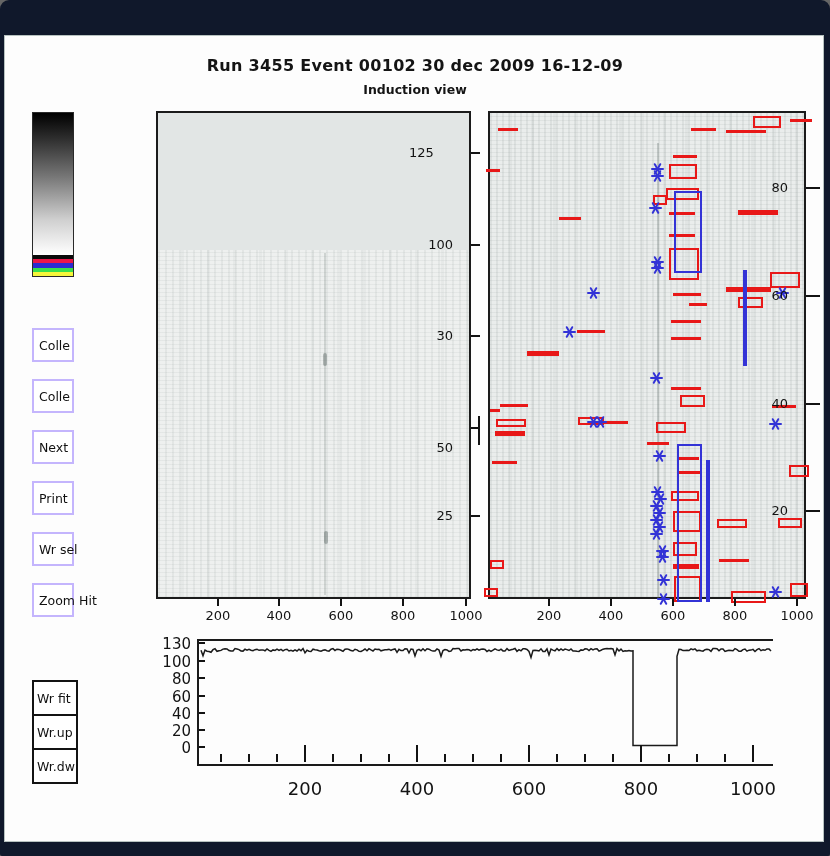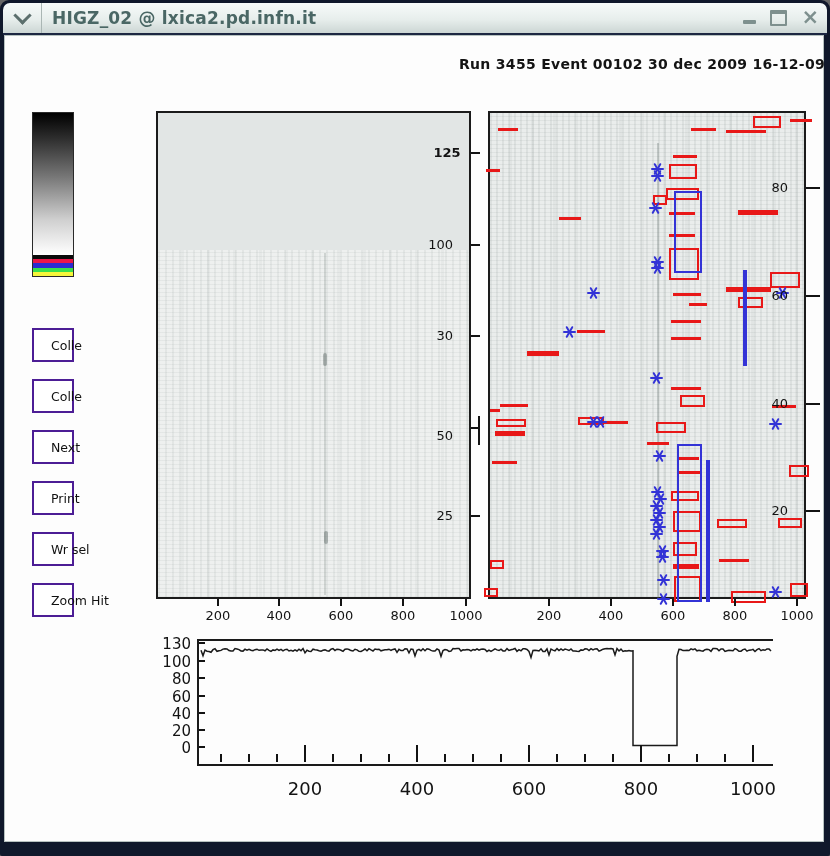--- a/index.html
+++ b/index.html
@@ -24,32 +24,32 @@
   .minimize-glyph{width:13px;height:4px;background:#7e908e;margin-top:8px;border-radius:1px;}
   .maximize-glyph{width:13px;height:10px;border:2px solid #7e908e;border-top:4px solid #7e908e;border-radius:1px;}
   .close-glyph{font-size:21px;font-weight:bold;color:#7e908e;line-height:18px;}
   .tb-btn{cursor:pointer;}
   
   #content{
     position:absolute;left:4px;top:35px;width:820px;height:807px;
     background:#fdfdfd;border:1px solid #b7c2c0;box-sizing:border-box;
   }
   .abs{position:absolute;}
-  #header1{left:0;top:20px;width:820px;text-align:right;font-size:14px;font-weight:600;letter-spacing:.3px;color:#141414;}
+  #header1{left:0;top:20px;width:820px;text-align:center;font-size:16px;font-weight:600;letter-spacing:.3px;color:#141414;}
   #header2{left:0;top:46px;width:820px;text-align:center;font-size:12.5px;font-weight:600;color:#141414;}
   
   #colorbar{left:28px;top:77px;width:40px;height:163px;outline:1px solid #2a2a2a;}
   #cb-grad{position:absolute;left:0;top:0;width:100%;height:142px;
     background:linear-gradient(#000,#2e2e2e 18%,#777 45%,#cfcfcf 75%,#fff);}
   .cb-stripe{position:absolute;left:0;width:100%;height:4.2px;}
   
   .side-btn{
-    left:27px;width:42px;height:34px;background:#fff;border:2px solid #4c1d95;
+    left:27px;width:42px;height:34px;background:#fff;border:2px solid #c4b5fd;
     font-size:12.5px;font-weight:500;display:flex;align-items:center;
-    padding-left:17px;white-space:nowrap;overflow:visible;cursor:pointer;color:#111;
+    padding-left:5px;white-space:nowrap;overflow:visible;cursor:pointer;color:#111;
     box-sizing:border-box;
   }
   
   .plotbox{border:2px solid #1b1b1b;box-sizing:border-box;}
   #left-plot{left:151px;top:75px;width:315px;height:488px;
     background-color:#eef0ef;
     background-image:
       repeating-linear-gradient(90deg, rgba(125,138,135,.10) 0 2px, transparent 2px 7px),
       repeating-linear-gradient(0deg, rgba(125,138,135,.09) 0 1px, transparent 1px 4px),
       repeating-linear-gradient(90deg, transparent 0 23px, rgba(125,138,135,.07) 23px 26px);}
@@ -83,41 +83,25 @@
   #wave-plot{left:192px;top:603px;width:574px;height:123px;background:#fdfdfd;
     border:2px solid #1a1a1a;border-right:none;box-sizing:content-box;}
   .wave-ylabel{position:absolute;width:36px;text-align:right;font-size:15px;color:#131313;}
   .wave-xlabel{position:absolute;width:64px;text-align:center;font-size:18px;color:#131313;}
 </style>
 </head>
 <body>
 
 <div id="win">
 
-  <div id="titlebar">
-    <div id="menu-box">
-      <span class="chev"></span>
-    </div>
-    <span id="title-text">HIGZ_02 @ lxica2.pd.infn.it</span>
-    <div id="win-controls">
-      <div class="tb-btn">
-        <div class="minimize-glyph"></div>
-      </div>
-      <div class="tb-btn">
-        <div class="maximize-glyph"></div>
-      </div>
-      <div class="tb-btn">
-        <span class="close-glyph">×</span>
-      </div>
-    </div>
-  </div>
 
   <div id="content">
 
     <div id="header1" class="abs">Run 3455  Event 00102   30 dec 2009  16-12-09</div>
+    <div id="header2" class="abs">Induction view</div>
 
     <div id="colorbar" class="abs">
       <div id="cb-grad"></div>
       <div id="cb-stripes">
           <div class="cb-stripe" style="position: absolute; top: 142px; height: 4.2px; left: 0px; width: 40px; background: rgb(10, 10, 10);"></div>
           <div class="cb-stripe" style="position: absolute; top: 146.2px; height: 4.2px; left: 0px; width: 40px; background: rgb(234, 22, 72);"></div>
           <div class="cb-stripe" style="position: absolute; top: 150.4px; height: 4.2px; left: 0px; width: 40px; background: rgb(43, 43, 208);"></div>
           <div class="cb-stripe" style="position: absolute; top: 154.6px; height: 4.2px; left: 0px; width: 40px; background: rgb(57, 224, 74);"></div>
           <div class="cb-stripe" style="position: absolute; top: 158.8px; height: 4.2px; left: 0px; width: 40px; background: rgb(246, 246, 58);"></div>
         </div>
@@ -317,36 +301,41 @@
         <div class="star" style="position: absolute; left: 167px; top: 479px;">
           <b></b>
           <b></b>
           <b></b>
         </div>
       </div>
 
     <div id="bracket" class="abs"></div>
 
 
+    <div id="wire-btns" class="abs">
+      <div class="wire-btn">Wr fit</div>
+      <div class="wire-btn">Wr.up</div>
+      <div class="wire-btn">Wr.dw</div>
+    </div>
 
     <div id="wave-plot" class="abs">
         <svg width="574" height="123" style="position: absolute; left: 0px; top: 0px;">
           <polyline points="2,9.3 4,14.8 6,9.1 8,10.2 10,10.5 12,11.3 14,8.7 16,7.7 18,10.3 20,9.7 22,9.4 24,8.1 26,7.7 28,7.9 30,9.6 32,10.1 34,10.0 36,7.6 38,8.0 40,8.6 42,9.9 44,10.1 46,8.1 48,9.2 50,8.4 52,9.3 54,9.7 56,8.7 58,8.2 60,9.3 62,8.9 64,8.9 66,9.8 68,7.9 70,9.3 72,10.3 74,8.9 76,9.4 78,8.2 80,9.4 82,8.3 84,9.8 86,8.6 88,8.3 90,10.0 92,9.3 94,10.1 96,8.8 98,10.0 100,8.2 102,9.8 104,7.5 106,11.9 108,9.2 110,10.2 112,10.4 114,8.2 116,8.7 118,9.0 120,9.8 122,10.2 124,9.3 126,8.9 128,9.7 130,10.1 132,8.2 134,7.6 136,9.5 138,8.2 140,8.4 142,9.3 144,10.3 146,8.2 148,7.9 150,8.5 152,9.6 154,10.0 156,8.3 158,8.9 160,10.3 162,10.4 164,9.3 166,8.0 168,9.8 170,7.7 172,8.9 174,10.0 176,8.0 178,8.5 180,8.2 182,9.8 184,9.2 186,8.7 188,8.8 190,8.2 192,9.3 194,8.4 196,7.9 198,11.4 200,8.3 202,9.6 204,9.5 206,7.7 208,7.9 210,11.9 212,8.0 214,8.5 216,14.9 218,9.3 220,8.3 222,9.8 224,7.8 226,9.7 228,7.8 230,8.2 232,9.4 234,10.1 236,10.1 238,7.9 240,9.0 242,15.3 244,9.6 246,8.5 248,9.0 250,10.4 252,10.1 254,7.6 256,7.7 258,7.6 260,7.5 262,10.0 264,8.8 266,9.0 268,8.5 270,8.8 272,9.8 274,8.6 276,9.1 278,7.9 280,9.1 282,8.3 284,8.0 286,8.4 288,10.5 290,9.2 292,10.3 294,9.2 296,7.8 298,8.9 300,9.5 302,8.1 304,9.9 306,9.9 308,7.6 310,9.5 312,8.8 314,8.2 316,7.5 318,10.3 320,8.7 322,9.8 324,7.8 326,7.8 328,8.5 330,10.4 332,16.4 334,9.4 336,9.2 338,9.4 340,9.9 342,7.8 344,10.5 346,10.5 348,7.9 350,13.9 352,8.1 354,9.1 356,9.8 358,7.6 360,9.6 362,7.9 364,9.3 366,8.0 368,8.6 370,9.5 372,7.9 374,10.0 376,10.0 378,10.3 380,10.4 382,8.9 384,9.3 386,7.8 388,8.0 390,9.5 392,7.7 394,8.9 396,7.9 398,7.7 400,10.1 402,9.2 404,8.2 406,7.8 408,7.6 410,7.8 412,7.6 414,8.0 416,13.9 418,7.5 420,10.0 422,8.1 424,10.4 426,9.8 428,10.0 430,9.5 432,9.9 434,9.876211167488346 434,104.5 436,104.5 438,104.5 440,104.5 442,104.5 444,104.5 446,104.5 448,104.5 450,104.5 452,104.5 454,104.5 456,104.5 458,104.5 460,104.5 462,104.5 464,104.5 466,104.5 468,104.5 470,104.5 472,104.5 474,104.5 476,104.5 478,104.5 478,15.3 480,8.4 482,8.5 484,9.6 486,9.5 488,9.3 490,9.5 492,7.9 494,8.7 496,7.9 498,9.8 500,9.3 502,9.8 504,10.2 506,8.7 508,8.2 510,8.6 512,10.3 514,7.6 516,7.5 518,7.7 520,9.7 522,8.0 524,8.0 526,10.4 528,9.7 530,9.3 532,9.5 534,9.7 536,7.6 538,8.7 540,10.3 542,10.2 544,8.6 546,8.1 548,10.2 550,9.2 552,9.1 554,8.4 556,10.5 558,8.7 560,7.6 562,9.7 564,8.7 566,9.3 568,7.9 570,7.9 572,10.0" fill="none" stroke="#1a1a1a" stroke-width="1.5"></polyline>
         </svg>
       </div>
 
     <div id="gen-layer"></div>
   <div class="tick" style="position: absolute; left: 466px; top: 116px; width: 9px; height: 2px;"></div>
-      <div class="tlabel" style="position: absolute; left: 424px; top: 109px; width: 36px; text-align: center; font-weight: bold;">125</div>
+      <div class="tlabel" style="position: absolute; left: 404px; top: 109px; width: 36px; text-align: left;">125</div>
       <div class="tick" style="position: absolute; left: 466px; top: 208px; width: 9px; height: 2px;"></div>
       <div class="tlabel" style="position: absolute; left: 412px; top: 201px; width: 36px; text-align: right;">100</div>
       <div class="tick" style="position: absolute; left: 466px; top: 299px; width: 9px; height: 2px;"></div>
       <div class="tlabel" style="position: absolute; left: 412px; top: 292px; width: 36px; text-align: right;">30</div>
       <div class="tick" style="position: absolute; left: 466px; top: 391px; width: 9px; height: 2px;"></div>
-      <div class="tlabel" style="position: absolute; left: 412px; top: 392px; width: 36px; text-align: right;">50</div>
+      <div class="tlabel" style="position: absolute; left: 412px; top: 404px; width: 36px; text-align: right;">50</div>
       <div class="tick" style="position: absolute; left: 466px; top: 479px; width: 9px; height: 2px;"></div>
       <div class="tlabel" style="position: absolute; left: 412px; top: 472px; width: 36px; text-align: right;">25</div>
       <div class="tick" style="position: absolute; left: 212px; top: 563px; width: 2px; height: 7px;"></div>
       <div class="tlabel" style="position: absolute; left: 191px; top: 572px; width: 44px; text-align: center;">200</div>
       <div class="tick" style="position: absolute; left: 273px; top: 563px; width: 2px; height: 7px;"></div>
       <div class="tlabel" style="position: absolute; left: 252px; top: 572px; width: 44px; text-align: center;">400</div>
       <div class="tick" style="position: absolute; left: 335px; top: 563px; width: 2px; height: 7px;"></div>
       <div class="tlabel" style="position: absolute; left: 314px; top: 572px; width: 44px; text-align: center;">600</div>
       <div class="tick" style="position: absolute; left: 397px; top: 563px; width: 2px; height: 7px;"></div>
       <div class="tlabel" style="position: absolute; left: 376px; top: 572px; width: 44px; text-align: center;">800</div>

